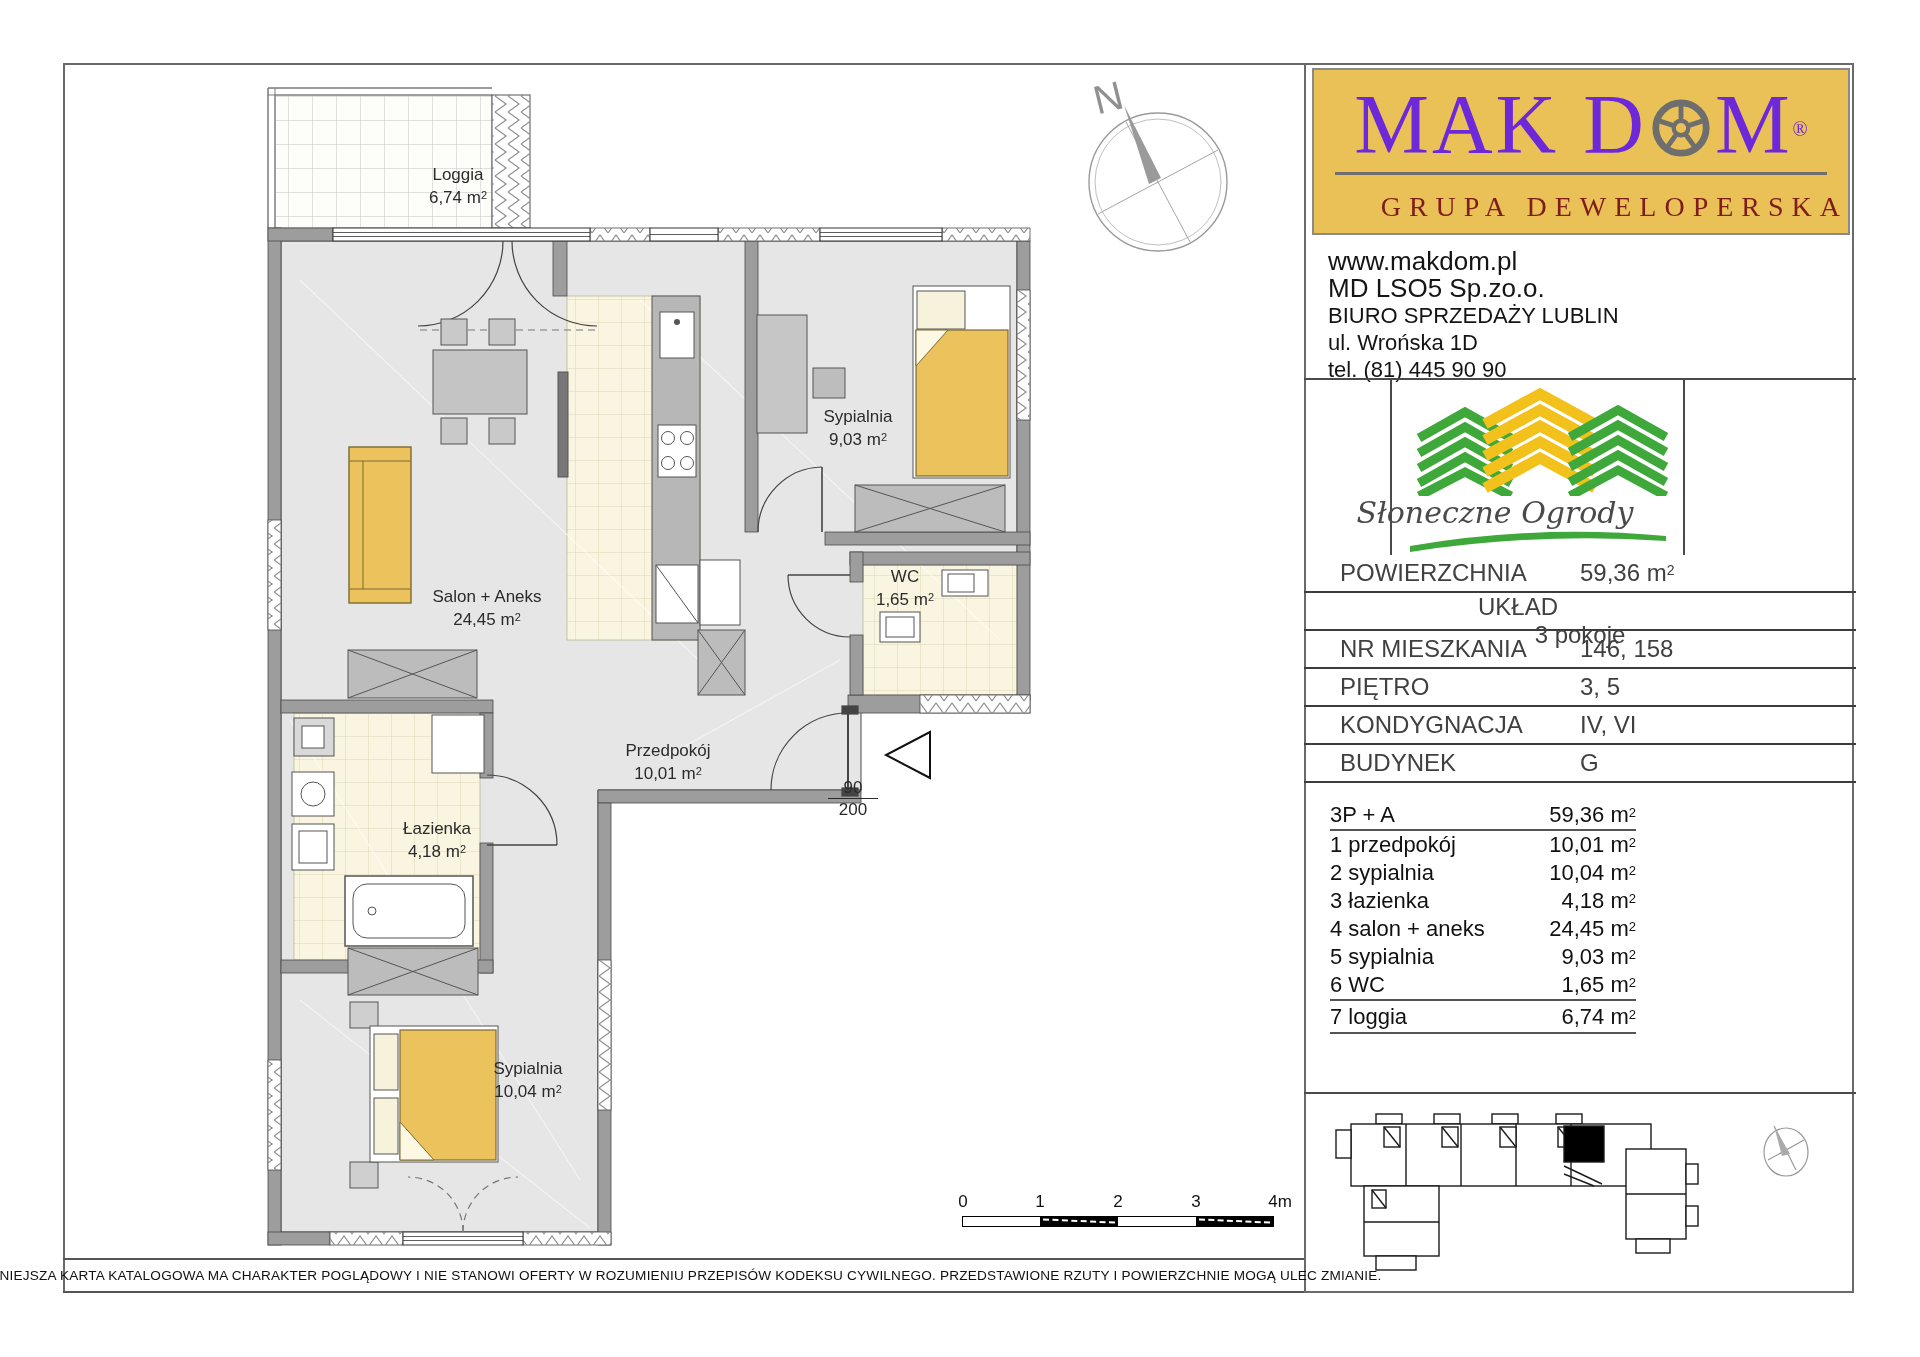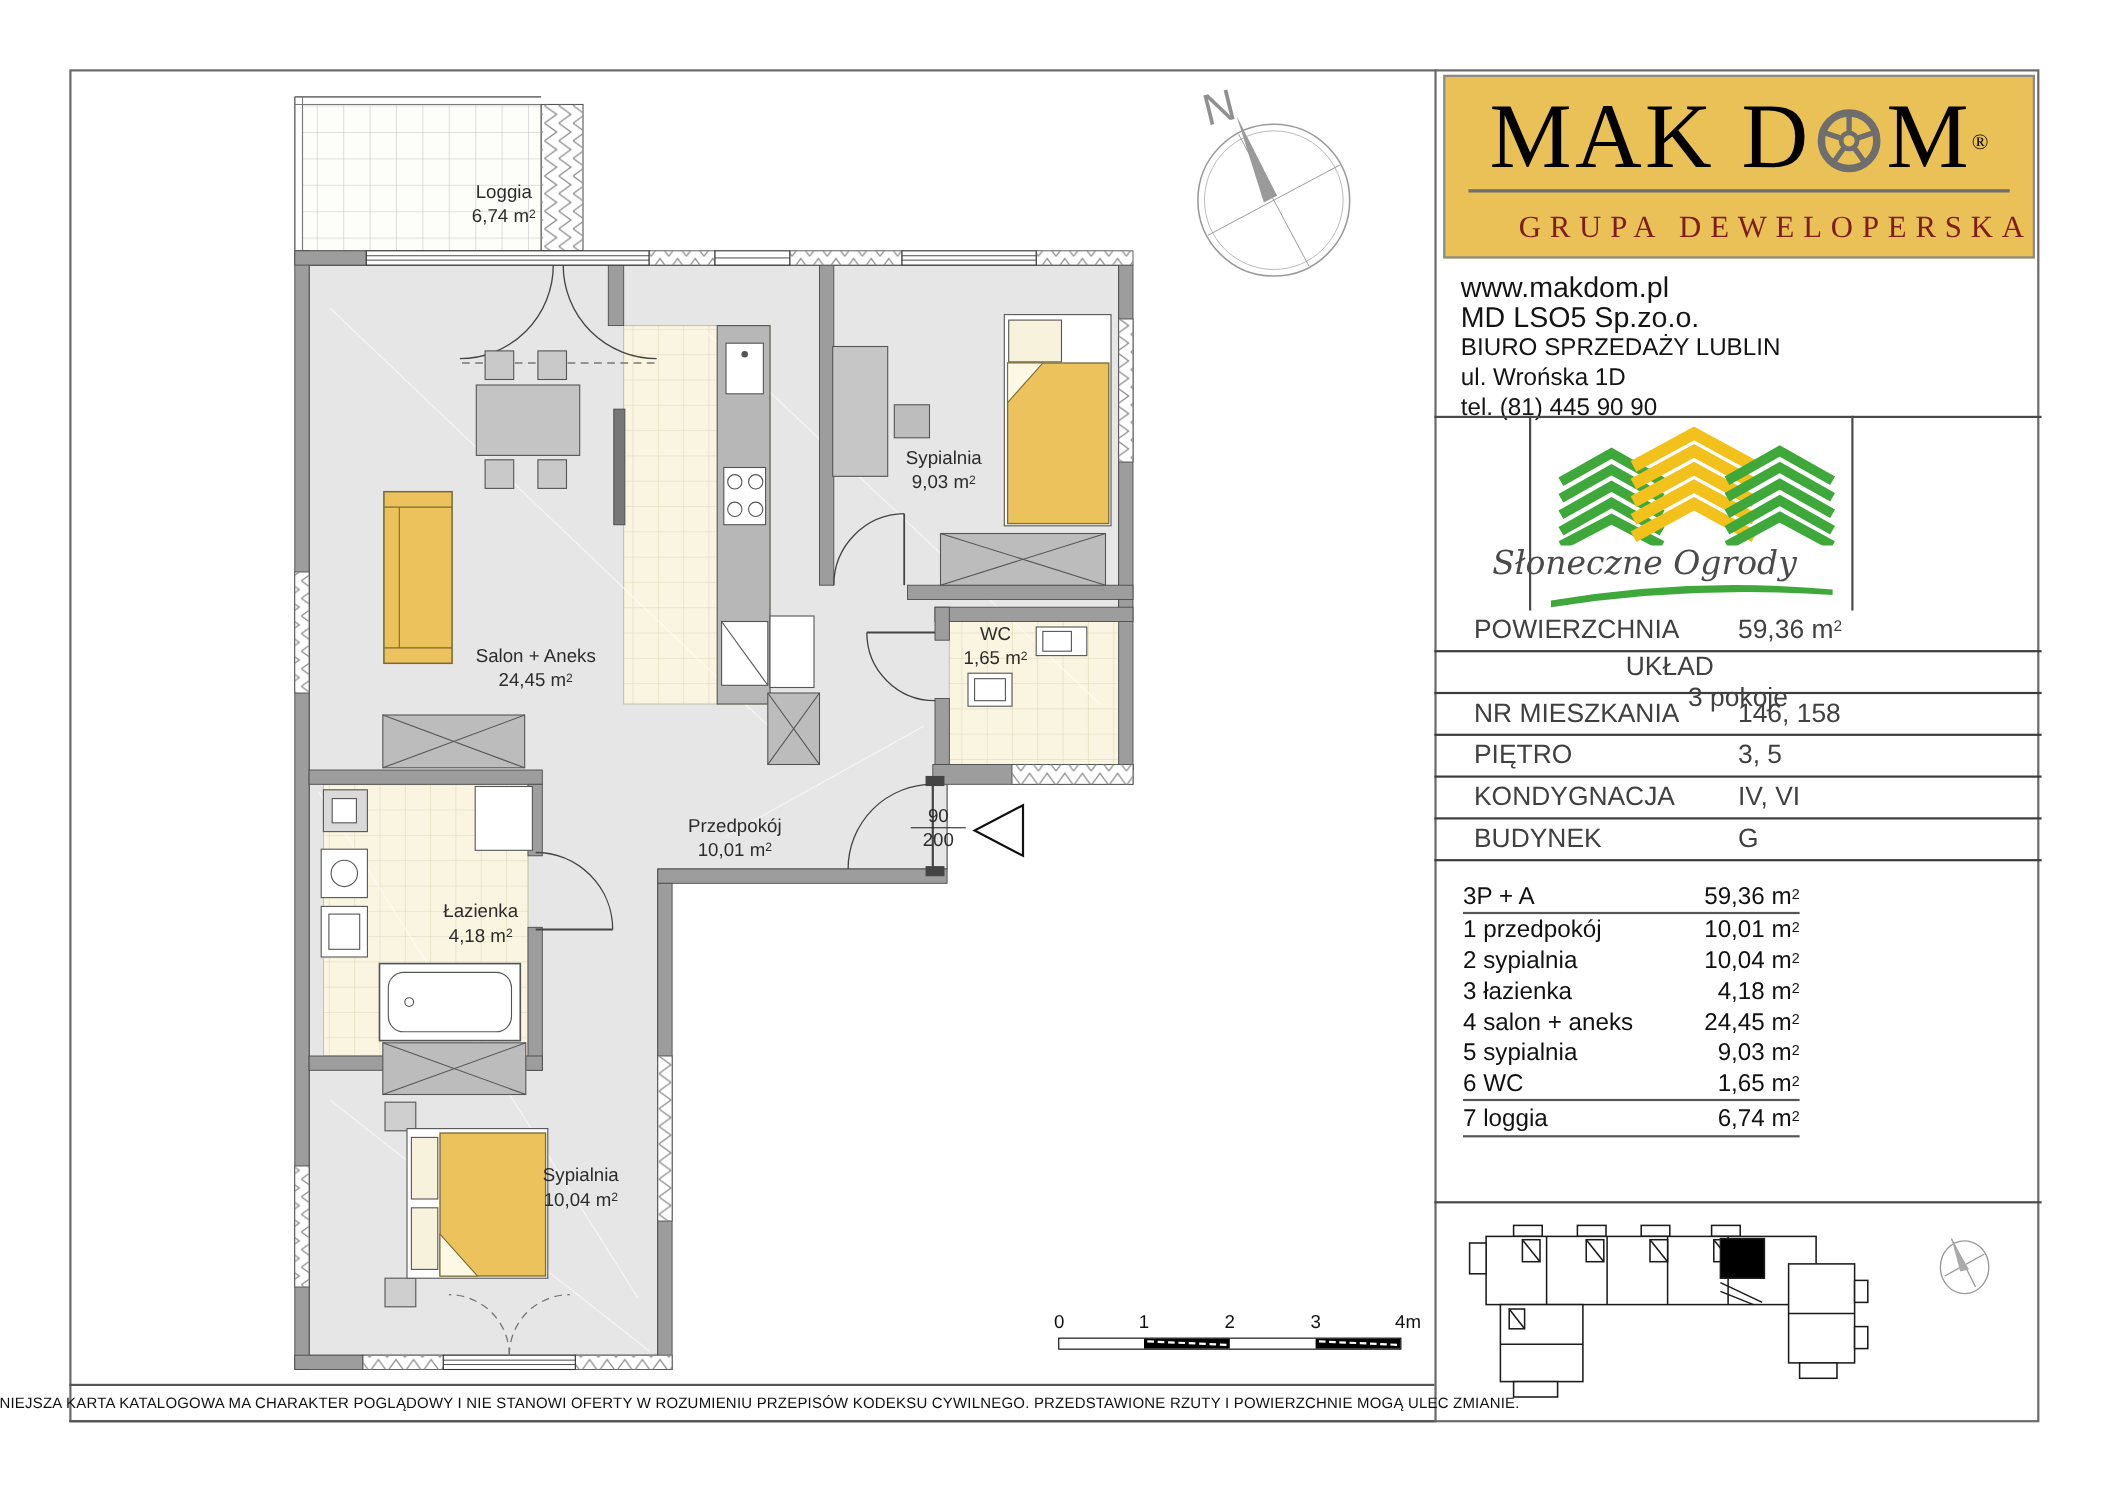--- a/index.html
+++ b/index.html
@@ -13,21 +13,21 @@
 
   
   .rlabel{transform:translate(-50%,-50%);text-align:center;font-size:17px;line-height:20px;color:#2b2b2b;white-space:nowrap;}
   .rlabel sup{font-size:11px;vertical-align:4px;}
   .doorlabel{width:50px;text-align:center;font-size:17px;line-height:19px;color:#2b2b2b;}
   .doorlabel .frac{border-top:1.5px solid #2b2b2b;margin-top:1px;padding-top:1px;}
 
   
   .logo-box{left:1312px;top:68px;width:538px;height:167px;background:#E9C157;border:2px solid #8a8a8a;box-sizing:border-box;}
   .makdom{display:flex;justify-content:center;align-items:center;margin-top:12px;
-          font-family:"Liberation Serif",serif;color:#000000;font-size:84px;line-height:78px;letter-spacing:3px;}
+          font-family:"Liberation Serif",serif;color:#6d28d9;font-size:84px;line-height:78px;letter-spacing:3px;}
   .makdom .reg{font-size:20px;align-self:flex-start;margin-top:8px;letter-spacing:0;}
   .logo-rule{width:492px;margin:4px auto 0;border-top:3px solid #6E6E6E;}
   .tagline{text-align:right;font-family:"Liberation Serif",serif;color:#7f1d1d;
            font-size:28px;letter-spacing:8px;margin-top:16px;white-space:nowrap;}
 
   .contact{left:1328px;top:248px;font-size:26px;line-height:27px;color:#141414;}
   .contact .small{font-size:22px;}
 
   .estate-name{font-family:"DejaVu Serif",serif;font-style:italic;font-size:30px;color:#4a4a4a;white-space:nowrap;}
 
@@ -343,21 +343,21 @@
     <div><span>10,01</span><span> m</span><sup>2</sup></div>
   </div>
   <div class="abs rlabel" style="left:437px;top:840px;">
     <div>Łazienka</div>
     <div><span>4,18</span><span> m</span><sup>2</sup></div>
   </div>
   <div class="abs rlabel" style="left:528px;top:1080px;">
     <div>Sypialnia</div>
     <div><span>10,04</span><span> m</span><sup>2</sup></div>
   </div>
-  <div class="abs doorlabel" style="left:828px;top:732px;">
+  <div class="abs doorlabel" style="left:828px;top:778px;">
     <div>90</div>
     <div class="frac">200</div>
   </div>
 
   <div>
     <span class="stick" style="left:963px;">0</span>
     <span class="stick" style="left:1040px;">1</span>
     <span class="stick" style="left:1118px;">2</span>
     <span class="stick" style="left:1196px;">3</span>
     <span class="stick" style="left:1280px;">4m</span>

